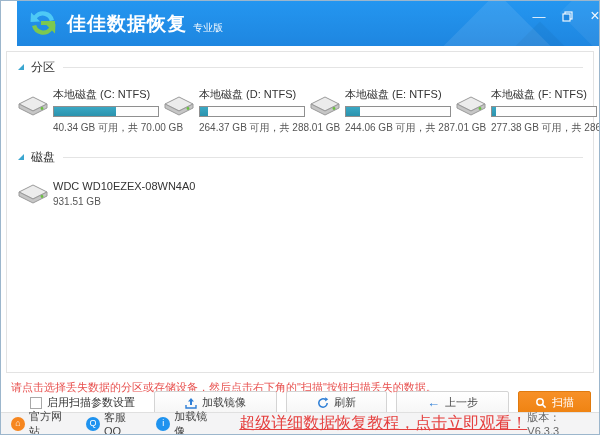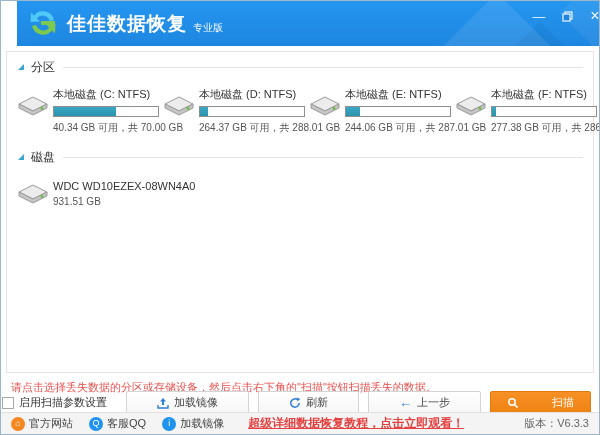--- a/index.html
+++ b/index.html
@@ -50,31 +50,31 @@
   .actions { position:absolute; right:8px; top:390px; display:flex; align-items:center; }
   .cb-wrap { display:flex; align-items:center; margin-right:10px; cursor:pointer;margin-left:24px; }
   .cb { width:12px; height:12px; border:1px solid #a8a8a8; background:#fff; margin-right:5px; flex:none; }
   .cb-label { font-size:11px; color:#333; white-space:nowrap; }
   .btn { display:flex; align-items:center; justify-content:center; height:23px;
     border:1px solid #d4d4d4; border-radius:2px; background:linear-gradient(180deg,#ffffff,#f6f6f6);
     font-size:11px; color:#444; padding:0 30px; margin-left:9px; cursor:pointer; white-space:nowrap; }
   .btn svg, .btn .arrow { margin-right:5px; }
   .arrow { color:#2f7fd6; font-size:13px; line-height:1; }
   .btn-scan { background:linear-gradient(180deg,#f79027,#ef8312); border:1px solid #e07a0e;
-    color:#fff; padding:0 16px;gap:28px; }
+    color:#fff; padding:0 16px; }
 
   
   .footer { position:absolute; left:0; bottom:0; width:100%; height:22px; background:#f4f4f5;
     border-top:1px solid #e0e0e0; display:flex; align-items:center; padding:0 10px; }
   .f-item { display:flex; align-items:center; margin-right:16px; cursor:pointer; font-size:11px; color:#444; }
   .f-circle { width:14px; height:14px; border-radius:50%; display:flex; align-items:center;
     justify-content:center; color:#fff; font-size:9px; margin-right:4px; flex:none; line-height:1; }
   .c-orange { background:#f6861f; }
   .c-blue { background:#1f93ef; }
-  .f-link { font-size:12px; color:#e5403f; text-decoration:underline; margin-left:8px; cursor:pointer; white-space:nowrap;font-weight:bold; }
+  .f-link { font-size:16px; color:#e5403f; text-decoration:underline; margin-left:8px; cursor:pointer; white-space:nowrap; }
   .f-version { margin-left:auto; font-size:11px; color:#666; }
 </style>
 </head>
 <body>
 
 <div class="window">
 
   <div class="titlebar">
     <div class="cube cube1"></div>
     <div class="cube cube2"></div>

